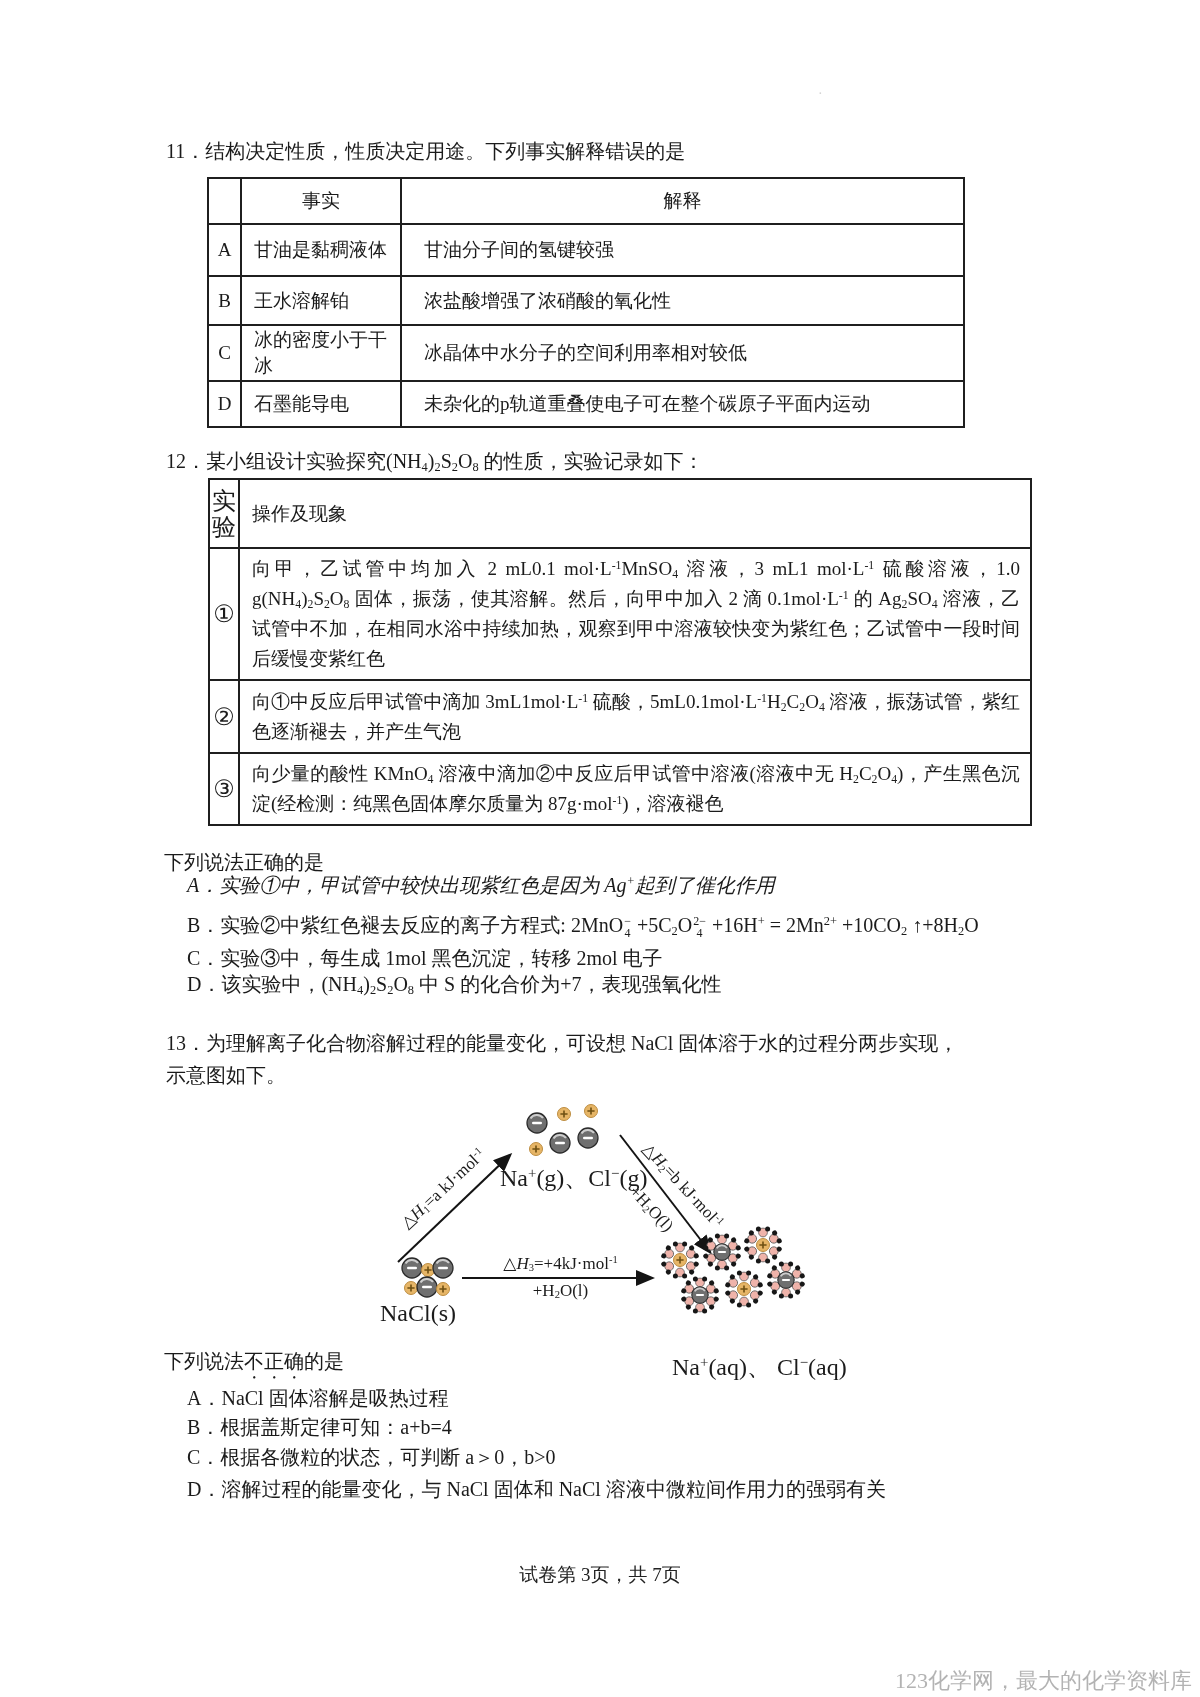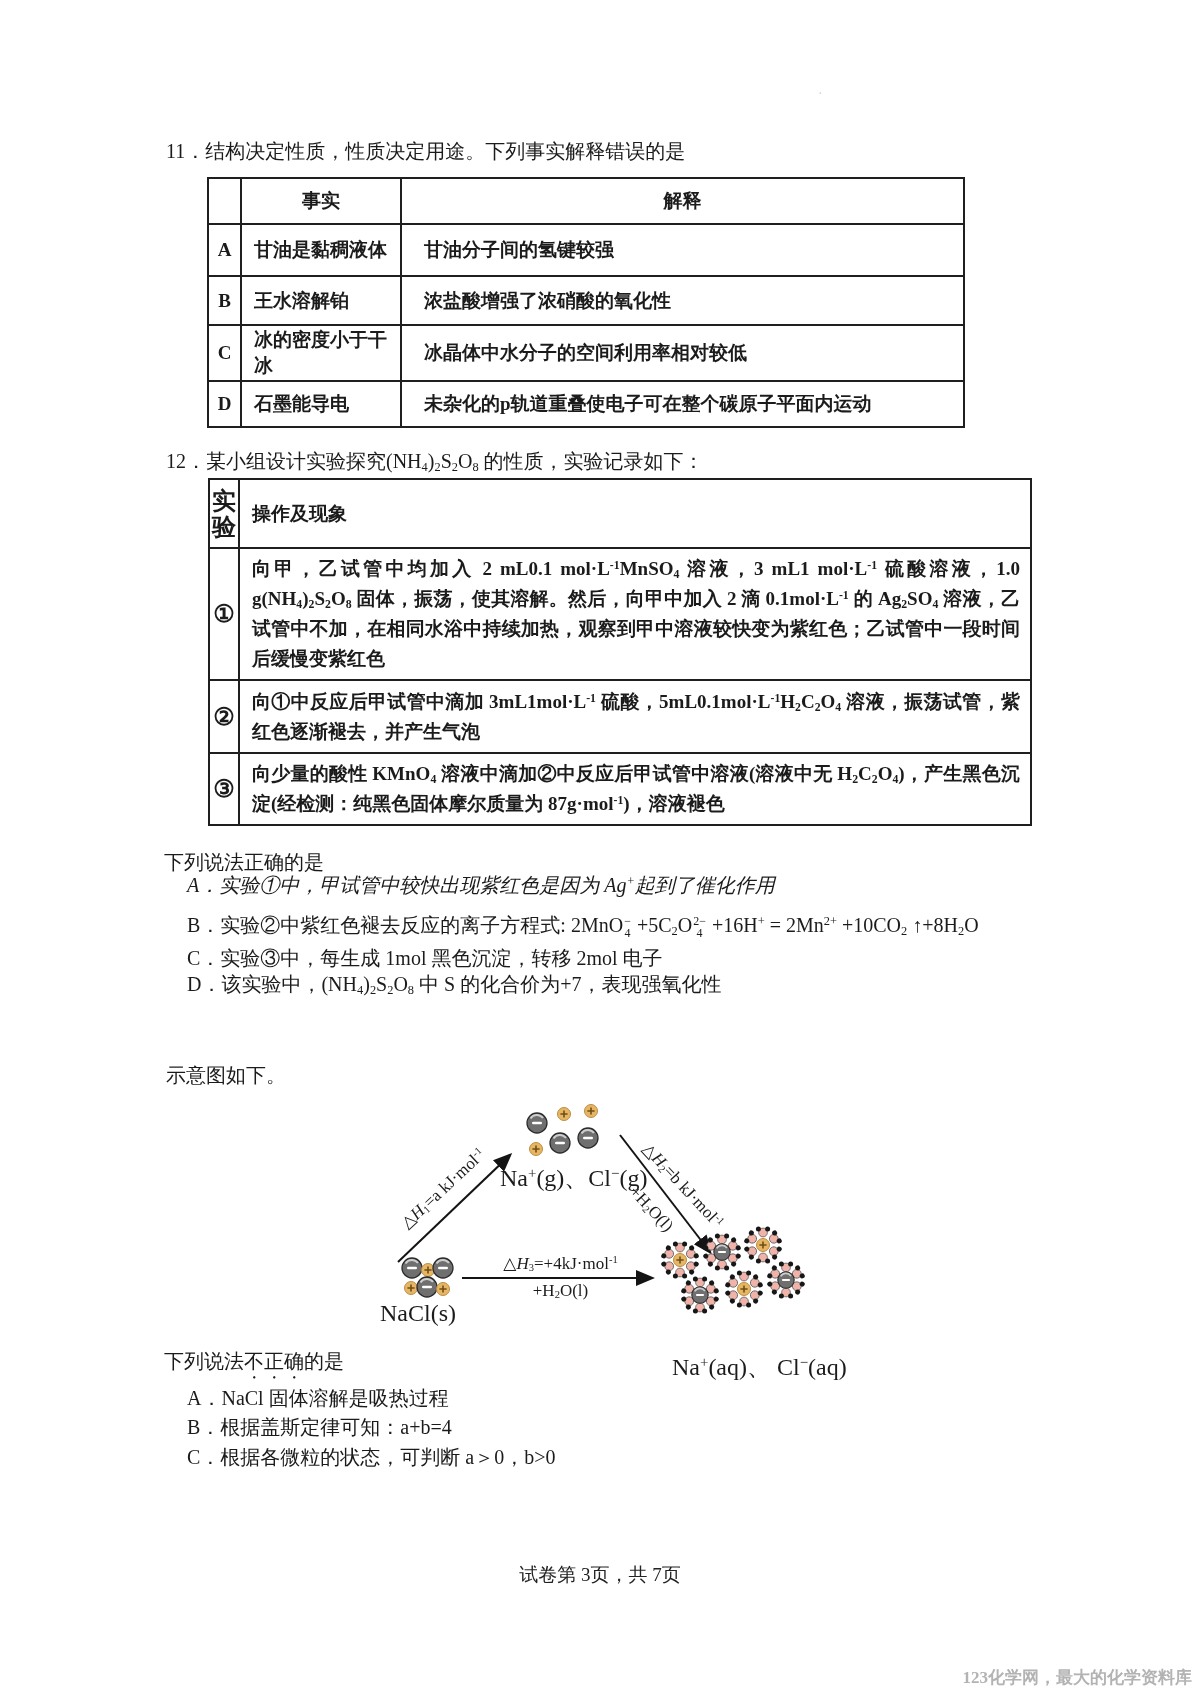--- a/index.html
+++ b/index.html
@@ -10,31 +10,31 @@
   .opt{font-size:20px;line-height:26px;white-space:nowrap;}
   sub,sup{font-size:0.62em;line-height:0;}
   sup{vertical-align:0.55em;}
   sub{vertical-align:-0.22em;}
   .stk{display:inline-block;vertical-align:-0.42em;line-height:1;text-align:center;font-size:0.6em;margin:0 1px;}
   .stk span{display:block;height:1em;}
   i{font-style:italic;}
   .em{-webkit-text-emphasis:filled dot;-webkit-text-emphasis-position:under right;
       text-emphasis:filled dot;text-emphasis-position:under right;}
   table{border-collapse:collapse;table-layout:fixed;}
-  td{border:2px solid #1f1f1f;font-size:19px;vertical-align:middle;overflow:hidden;font-weight:bold;}
+  td{border:2px solid #1f1f1f;font-size:19px;vertical-align:middle;overflow:hidden;}
   .t1 .c-label{text-align:center;}
   .t1 .c-fact{padding-left:12px;}
   .t1 .c-exp{padding-left:22px;}
   .t1 .hdr{text-align:center;}
   .t2 .c-num{text-align:center;font-size:24px;line-height:26px;padding:0 2px;}
   .t2 .c-body{padding:5px 10px 5px 12px;line-height:30px;text-align:justify;}
   .dlabel{font-size:17px;text-align:center;white-space:nowrap;}
   .dlabel2{font-size:24px;text-align:left;white-space:nowrap;}
   .footer{width:1200px;text-align:center;font-size:19px;color:#222;}
-  .watermark{font-size:17px;color:#b3b3b3;white-space:nowrap;font-weight:bold;}
+  .watermark{font-size:22px;color:#b3b3b3;white-space:nowrap;}
 </style>
 </head>
 <body>
 
 <div id="page">
 
   <div class="abs" style="left:818px;top:86px;color:#d4d4d4;font-size:14px;">·</div>
 
   <div class="abs stem" style="left:166px;top:138px;">11．结构决定性质，性质决定用途。下列事实解释错误的是</div>
 
@@ -99,20 +99,21 @@
     </tr>
   </tbody>
     </table>
 
   <div class="abs stem" style="left:164px;top:849px;">下列说法正确的是</div>
   <div class="abs opt" style="left:187px;top:872px;font-style:italic;">A．实验①中，甲试管中较快出现紫红色是因为 Ag<sup>+</sup>起到了催化作用</div>
   <div class="abs opt" style="left:187px;top:912px;">B．实验②中紫红色褪去反应的离子方程式: 2MnO<span class="stk"><span>−</span><span>4</span></span> +5C<sub>2</sub>O<span class="stk"><span>2−</span><span>4</span></span> +16H<sup>+</sup> = 2Mn<sup>2+</sup> +10CO<sub>2</sub> ↑+8H<sub>2</sub>O</div>
   <div class="abs opt" style="left:187px;top:945px;">C．实验③中，每生成 1mol 黑色沉淀，转移 2mol 电子</div>
   <div class="abs opt" style="left:187px;top:971px;">D．该实验中，(NH<sub>4</sub>)<sub>2</sub>S<sub>2</sub>O<sub>8</sub> 中 S 的化合价为+7，表现强氧化性</div>
 
+  <div class="abs stem" style="left:166px;top:1030px;">13．为理解离子化合物溶解过程的能量变化，可设想 NaCl 固体溶于水的过程分两步实现，</div>
   <div class="abs stem" style="left:166px;top:1062px;">示意图如下。</div>
 
   <div class="abs" style="left:340px;top:1090px;width:480px;height:250px;">
     <svg width="480" height="250" viewBox="0 0 480 250" style="position:absolute;left:0;top:0;">
       <defs>
         <marker id="ah" markerWidth="11" markerHeight="9" refX="8" refY="4" orient="auto">
           <path d="M0,0 L9.5,4 L0,8 Z" fill="#141414"></path>
         </marker>
         <g id="neg">
           <circle r="10" fill="#6f6f6f" stroke="#2b2b2b" stroke-width="1.3"></circle>
@@ -186,17 +187,18 @@
     <div class="abs dlabel" style="left:178px;top:191px;width:85px;">+H<sub>2</sub>O(l)</div>
     <div class="abs dlabel2" style="left:40px;top:210px;width:95px;">NaCl(s)</div>
     <div class="abs dlabel2" style="left:332px;top:221px;width:145px;margin-top:40px;">Na<sup>+</sup>(aq)、 Cl<sup>−</sup>(aq)</div>
   </div>
 
   <div class="abs stem" style="left:164px;top:1348px;"><span>下列说法</span><span class="em">不正确</span><span>的是</span></div>
 
   <div class="abs opt" style="left:187px;top:1385px;">A．NaCl 固体溶解是吸热过程</div>
   <div class="abs opt" style="left:187px;top:1414px;">B．根据盖斯定律可知：a+b=4</div>
   <div class="abs opt" style="left:187px;top:1444px;">C．根据各微粒的状态，可判断 a＞0，b&gt;0</div>
+  <div class="abs opt" style="left:187px;top:1476px;">D．溶解过程的能量变化，与 NaCl 固体和 NaCl 溶液中微粒间作用力的强弱有关</div>
 
   <div class="abs footer" style="left:0;top:1562px;">试卷第 3页，共 7页</div>
   <div class="abs watermark" style="right:8px;top:1666px;">123化学网，最大的化学资料库</div>
 
 </div>
 
 </body></html>

